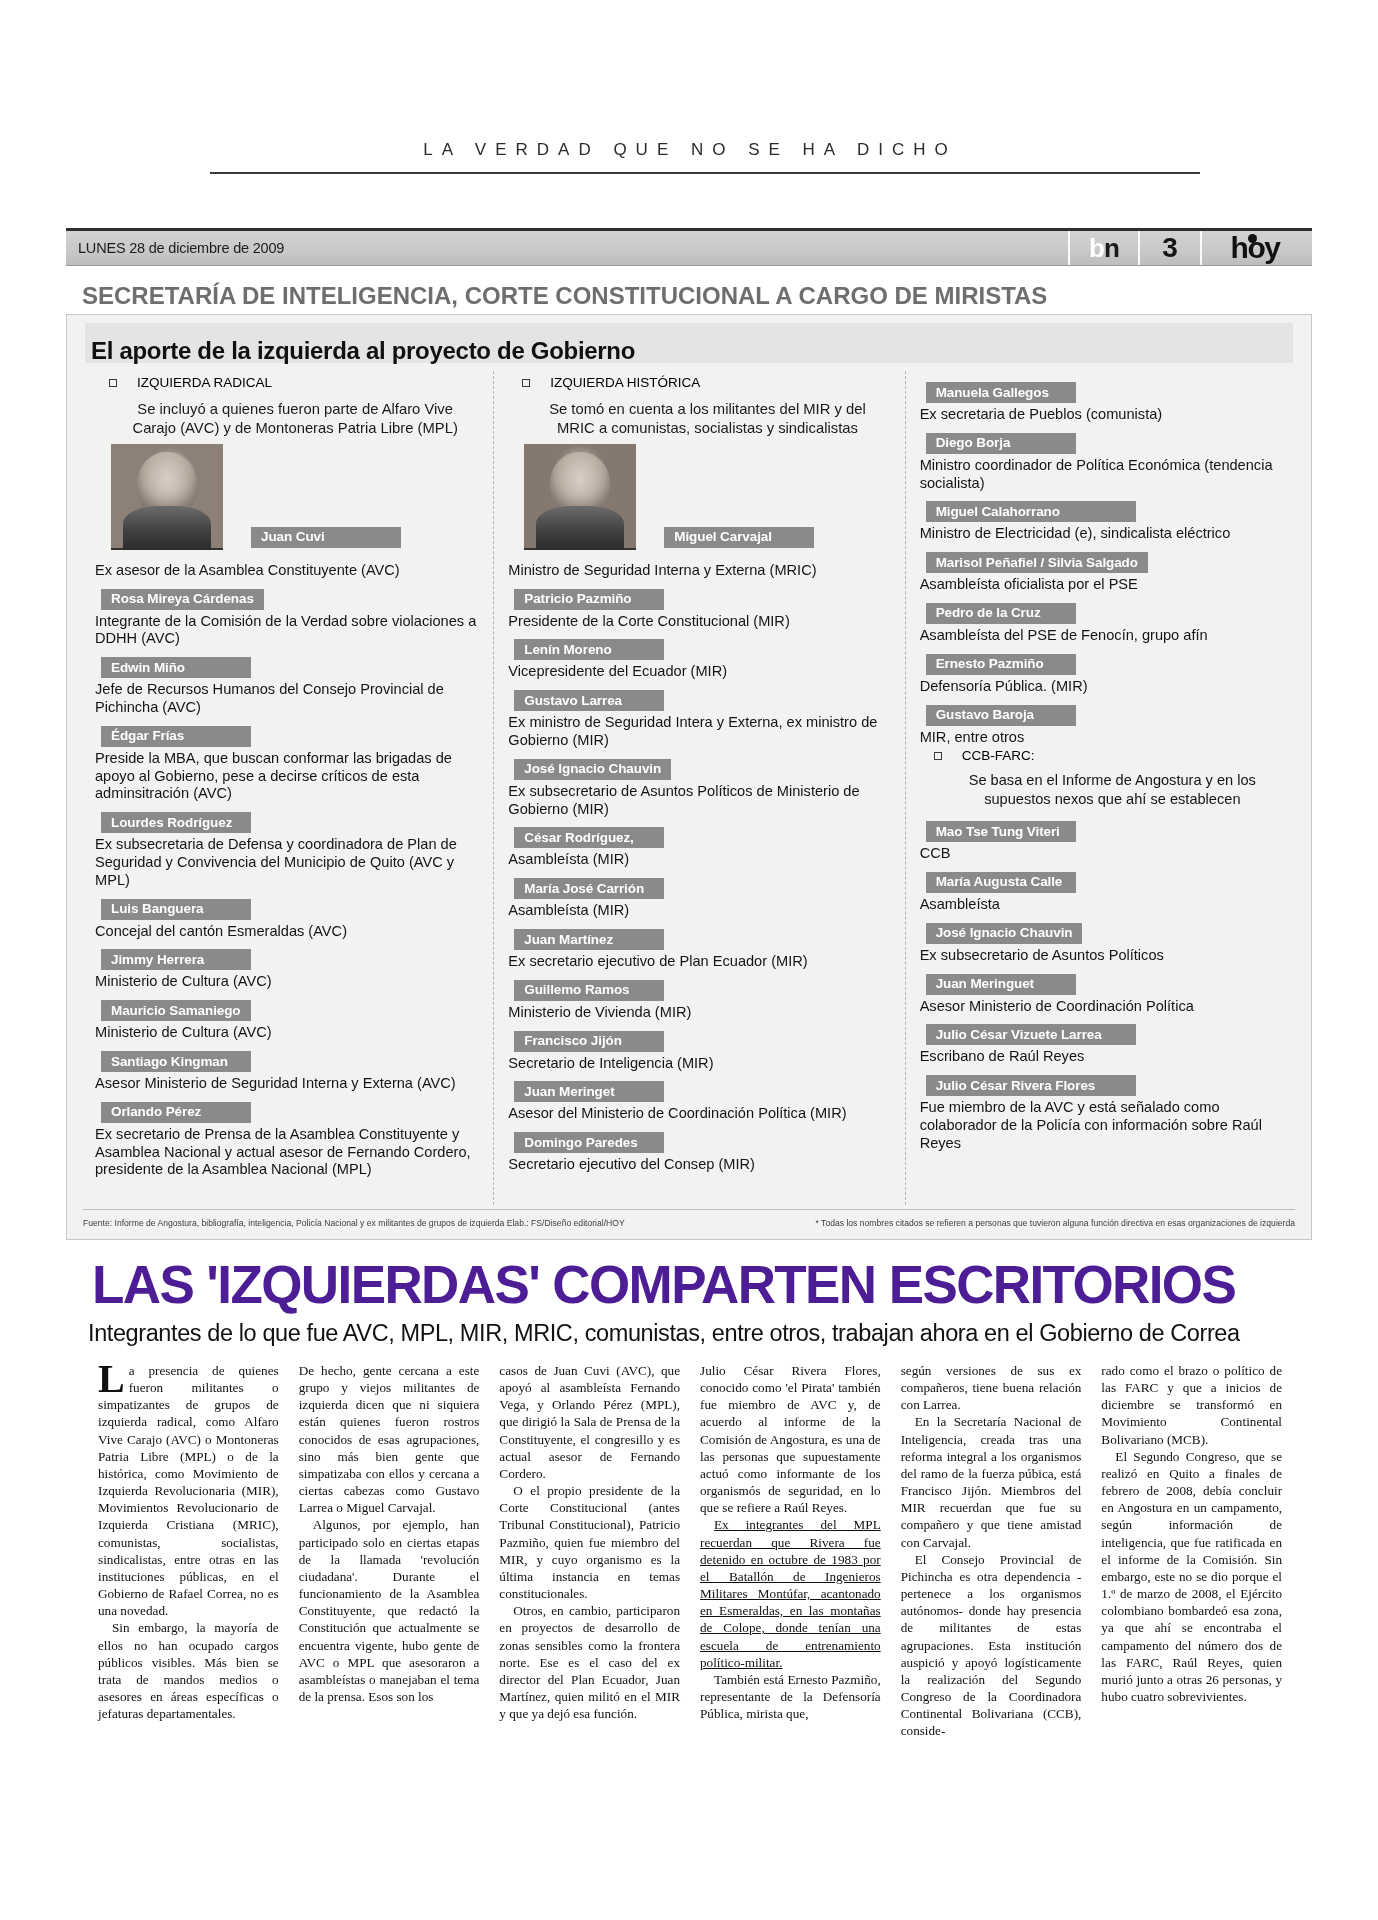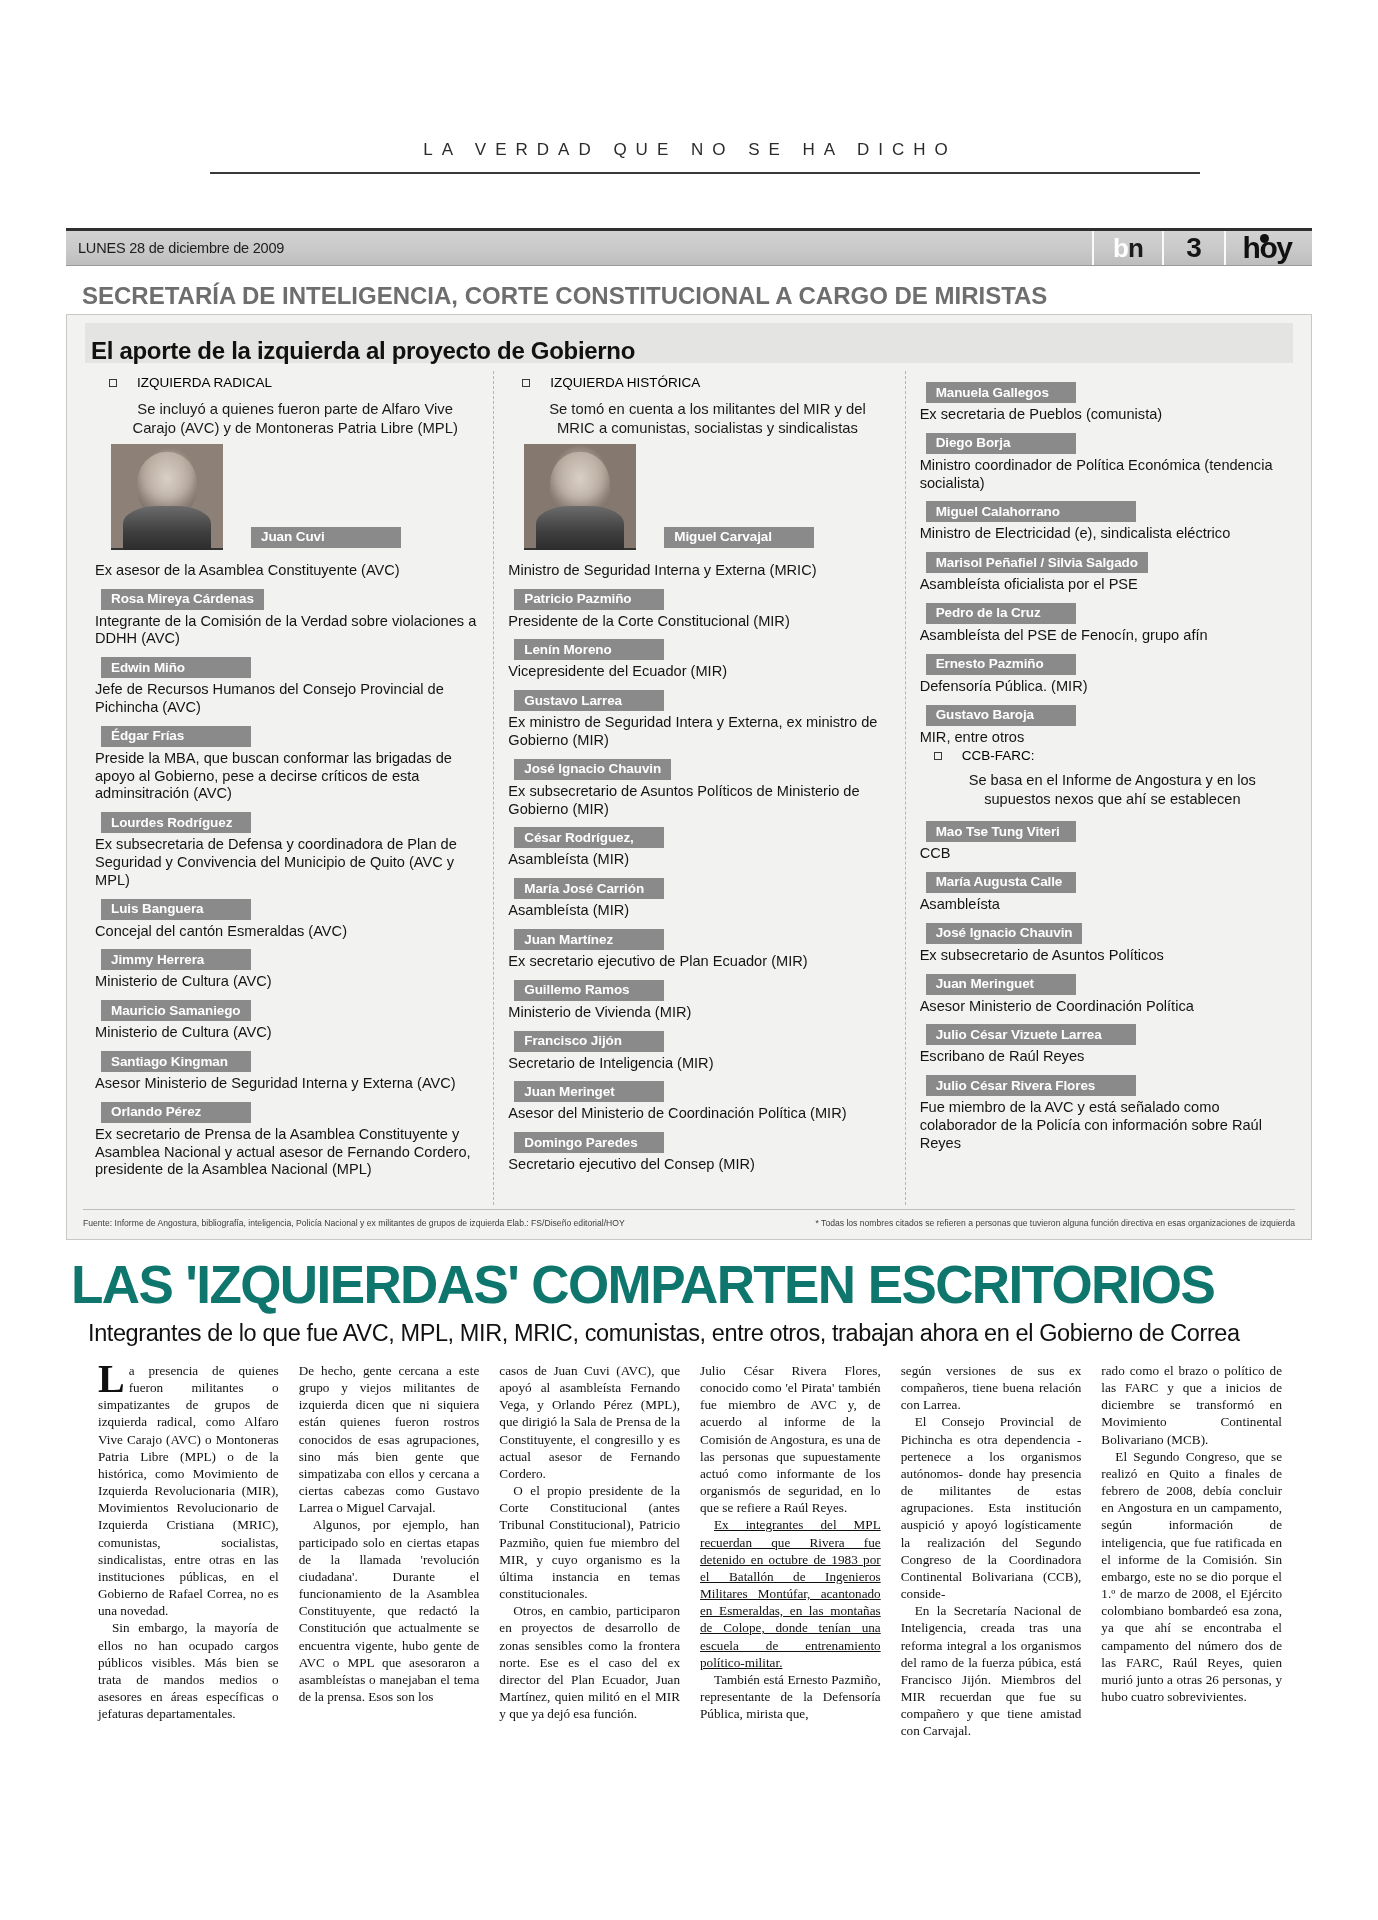--- a/index.html
+++ b/index.html
@@ -47,21 +47,21 @@
   }
   .bn-logo { font-size:26px; font-weight:bold; letter-spacing:-1px; line-height:1; }
   .bn-logo .b { color:#ffffff; }
   .bn-logo .n { color:#1a1a1a; }
   .pagenum-box {
     width:62px; display:flex; align-items:center; justify-content:center;
     border-left:2px solid #fafafa;
   }
   .pagenum { font-size:28px; font-weight:bold; color:#151515; }
   .hoy-box {
-    width:88px; display:flex; align-items:center; justify-content:center;
+    width:112px; display:flex; align-items:center; justify-content:center;
     border-left:2px solid #fafafa; padding-right:4px;
   }
   .hoy-logo {
     font-size:30px; font-weight:bold; color:#111; letter-spacing:-1.5px;
     position:relative; line-height:1;
   }
   .hoy-logo .dot {
     position:absolute; left:17px; top:1px; width:9px; height:9px;
     background:#111; border-radius:50%;
   }
@@ -157,22 +157,22 @@
 
   .info-foot {
     position:absolute; left:16px; right:16px; bottom:6px; height:24px;
     border-top:1px solid #bdbdbd;
     display:flex; align-items:center; justify-content:space-between;
     font-size:8.6px; color:#3d3d3d; padding-top:3px;gap:44px;
   }
 
   
   .headline {
-    position:absolute; left:71px; top:1258px; width:1210px;
-    font-size:53px; font-weight:bold; color:#0f766e;
+    position:absolute; left:92px; top:1258px; width:1210px;
+    font-size:53px; font-weight:bold; color:#4c1d95;
     letter-spacing:-1.6px; line-height:1;
     font-family:"Liberation Sans", sans-serif;
   }
   .subhead {
     position:absolute; left:88px; top:1320px; width:1210px;
     font-size:23.5px; color:#111; letter-spacing:-0.4px;
     font-family:"Liberation Sans", sans-serif;
   }
 
   
@@ -363,22 +363,22 @@
       <p>O el propio presidente de la Corte Constitucional (antes Tribunal Constitucional), Patricio Pazmiño, quien fue miembro del MIR, y cuyo organismo es la última instancia en temas constitucionales.</p>
       <p>Otros, en cambio, participaron en proyectos de desarrollo de zonas sensibles como la frontera norte. Ese es el caso del ex director del Plan Ecuador, Juan Martínez, quien militó en el MIR y que ya dejó esa función.</p>
     </div>
     <div class="bcol">
       <p class="first">Julio César Rivera Flores, conocido como 'el Pirata' también fue miembro de AVC y, de acuerdo al informe de la Comisión de Angostura, es una de las personas que supuestamente actuó como informante de los organismós de seguridad, en lo que se refiere a Raúl Reyes.</p>
       <p class="uline">Ex integrantes del MPL recuerdan que Rivera fue detenido en octubre de 1983 por el Batallón de Ingenieros Militares Montúfar, acantonado en Esmeraldas, en las montañas de Colope, donde tenían una escuela de entrenamiento político-militar.</p>
       <p>También está Ernesto Pazmiño, representante de la Defensoría Pública, mirista que,</p>
     </div>
     <div class="bcol">
       <p class="first">según versiones de sus ex compañeros, tiene buena relación con Larrea.</p>
+      <p>En la Secretaría Nacional de Inteligencia, creada tras una reforma integral a los organismos del ramo de la fuerza púbica, está Francisco Jijón. Miembros del MIR recuerdan que fue su compañero y que tiene amistad con Carvajal.</p>
       <p>El Consejo Provincial de Pichincha es otra dependencia -pertenece a los organismos autónomos- donde hay presencia de militantes de estas agrupaciones. Esta institución auspició y apoyó logísticamente la realización del Segundo Congreso de la Coordinadora Continental Bolivariana (CCB), conside-</p>
-      <p>En la Secretaría Nacional de Inteligencia, creada tras una reforma integral a los organismos del ramo de la fuerza púbica, está Francisco Jijón. Miembros del MIR recuerdan que fue su compañero y que tiene amistad con Carvajal.</p>
     </div>
     <div class="bcol">
       <p class="first">rado como el brazo o político de las FARC y que a inicios de diciembre se transformó en Movimiento Continental Bolivariano (MCB).</p>
       <p>El Segundo Congreso, que se realizó en Quito a finales de febrero de 2008, debía concluir en Angostura en un campamento, según información de inteligencia, que fue ratificada en el informe de la Comisión. Sin embargo, este no se dio porque el 1.º de marzo de 2008, el Ejército colombiano bombardeó esa zona, ya que ahí se encontraba el campamento del número dos de las FARC, Raúl Reyes, quien murió junto a otras 26 personas, y hubo cuatro sobrevivientes.</p>
     </div>
   </div>
 
 </div>
 
 </body></html>

